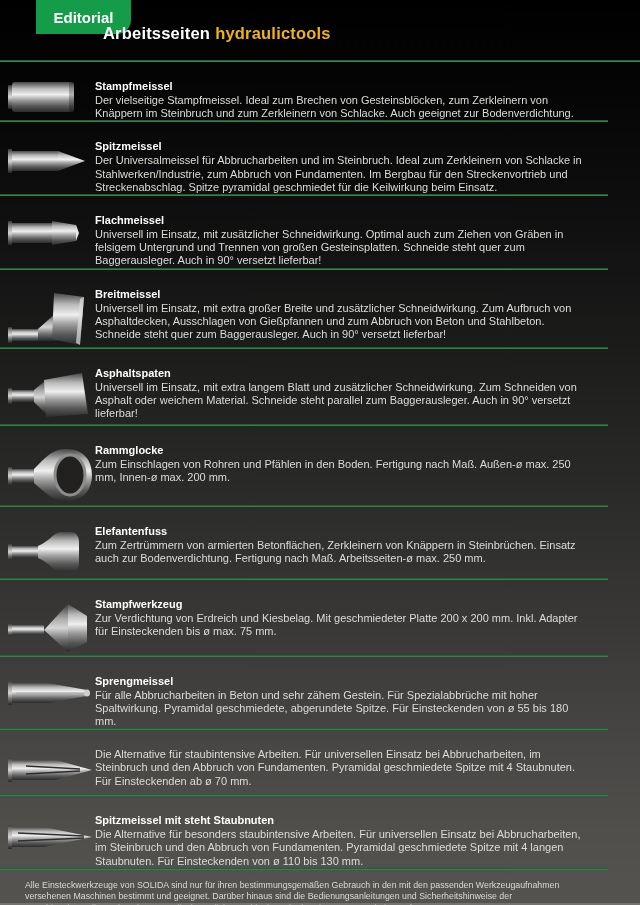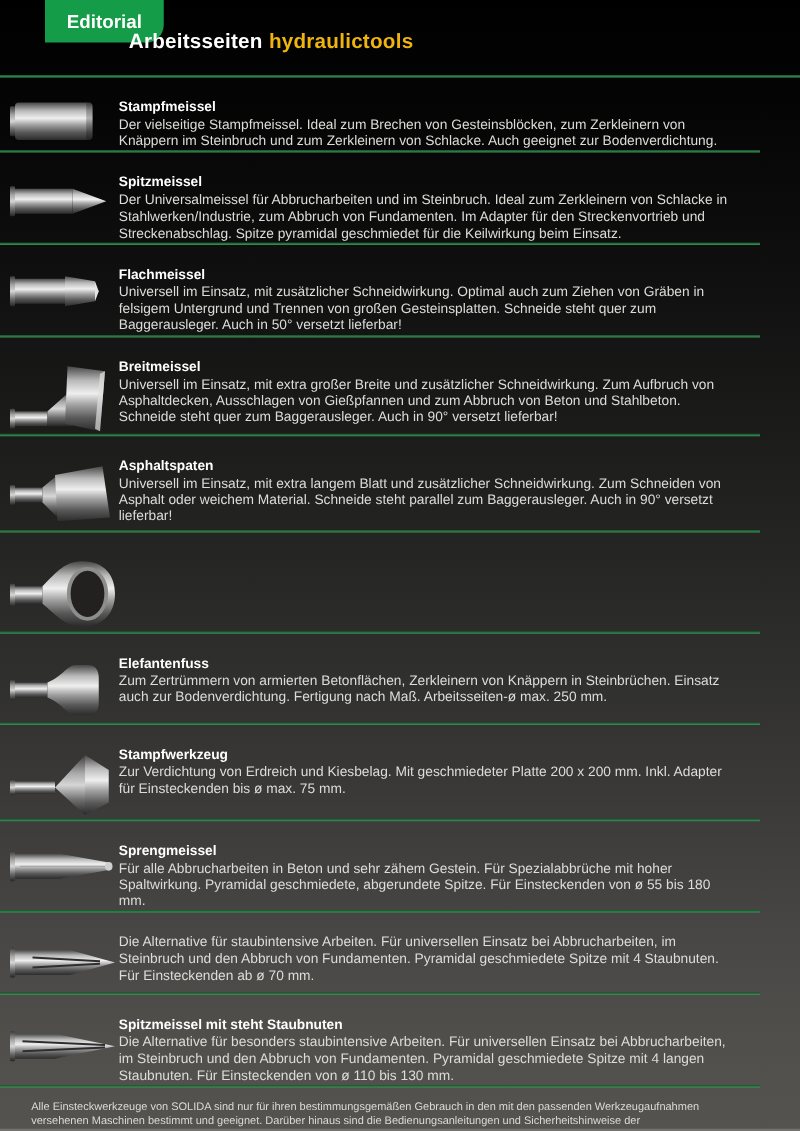--- a/index.html
+++ b/index.html
@@ -93,36 +93,36 @@
     <figure class="fig">
       <svg width="78" height="40" viewBox="0 0 78 40">
         <rect x="0" y="8" width="4" height="24" rx="1" fill="url(#g-shaft)"></rect>
         <rect x="4" y="10" width="46" height="20" fill="url(#g-metal)"></rect>
         <polygon points="50,10 77,20 50,30" fill="url(#g-metal)"></polygon>
         <polygon points="50,10 77,20 50,20" fill="#ffffff" opacity="0.15"></polygon>
       </svg>
     </figure>
     <div class="txt">
       <h3>Spitzmeissel</h3>
-      <p>Der Universalmeissel für Abbrucharbeiten und im Steinbruch. Ideal zum Zerkleinern von Schlacke in Stahlwerken/Industrie, zum Abbruch von Fundamenten. Im Adapter für den Streckenvortrieb und Streckenabschlag. Spitze pyramidal geschmiedet für die Keilwirkung beim Einsatz.</p>
+      <p>Der Universalmeissel für Abbrucharbeiten und im Steinbruch. Ideal zum Zerkleinern von Schlacke in Stahlwerken/Industrie, zum Abbruch von Fundamenten. Im Bergbau für den Streckenvortrieb und Streckenabschlag. Spitze pyramidal geschmiedet für die Keilwirkung beim Einsatz.</p>
     </div>
   </section>
 
   <section class="row" style="min-height:66px">
     <figure class="fig">
       <svg width="72" height="36" viewBox="0 0 72 36">
         <rect x="0" y="6" width="4" height="24" rx="1" fill="url(#g-shaft)"></rect>
         <rect x="4" y="8" width="40" height="20" fill="url(#g-metal)"></rect>
         <polygon points="44,6 68,10 68,26 44,30" fill="url(#g-metal)"></polygon>
         <polygon points="68,10 71,18 68,26" fill="#e4e4e4"></polygon>
       </svg>
     </figure>
     <div class="txt">
       <h3>Flachmeissel</h3>
-      <p>Universell im Einsatz, mit zusätzlicher Schneidwirkung. Optimal auch zum Ziehen von Gräben in felsigem Untergrund und Trennen von großen Gesteinsplatten. Schneide steht quer zum Baggerausleger. Auch in 50° versetzt lieferbar!</p>
+      <p>Universell im Einsatz, mit zusätzlicher Schneidwirkung. Optimal auch zum Ziehen von Gräben in felsigem Untergrund und Trennen von großen Gesteinsplatten. Schneide steht quer zum Baggerausleger. Auch in 90° versetzt lieferbar!</p>
     </div>
   </section>
 
   <section class="row" style="min-height:67px">
     <figure class="fig">
       <svg width="80" height="58" viewBox="0 0 80 58">
         <rect x="0" y="38" width="4" height="16" rx="1" fill="url(#g-shaft)"></rect>
         <rect x="4" y="40" width="26" height="12" fill="url(#g-metal)"></rect>
         <polygon points="30,40 48,24 50,52 30,52" fill="url(#g-shaft)"></polygon>
         <polygon points="46,4 76,8 72,56 44,50" fill="url(#g-metal)"></polygon>
@@ -153,20 +153,24 @@
 
   <section class="row" style="min-height:67px">
     <figure class="fig">
       <svg width="86" height="60" viewBox="0 0 86 60">
         <rect x="0" y="22" width="4" height="18" rx="1" fill="url(#g-shaft)"></rect>
         <rect x="4" y="24" width="22" height="14" fill="url(#g-metal)"></rect>
         <path d="M26,24 C38,12 44,4 58,4 C76,4 84,16 84,30 C84,44 76,56 58,56 C44,56 38,48 26,38 Z" fill="url(#g-metal)"></path>
         <ellipse cx="62" cy="30" rx="15" ry="20" fill="#222120" stroke="#8d8d8b" stroke-width="3"></ellipse>
       </svg>
     </figure>
+    <div class="txt">
+      <h3>Rammglocke</h3>
+      <p>Zum Einschlagen von Rohren und Pfählen in den Boden. Fertigung nach Maß. Außen-ø max. 250 mm, Innen-ø max. 200 mm.</p>
+    </div>
   </section>
 
   <section class="row" style="min-height:59px">
     <figure class="fig">
       <svg width="74" height="52" viewBox="0 0 74 52">
         <rect x="0" y="18" width="4" height="16" rx="1" fill="url(#g-shaft)"></rect>
         <rect x="4" y="20" width="26" height="12" fill="url(#g-metal)"></rect>
         <path d="M30,20 C42,15 45,7 52,6 L62,6 C69,6 71,11 71,16 L71,36 C71,42 69,46 62,46 L52,46 C45,45 42,37 30,32 Z" fill="url(#g-metal)"></path>
       </svg>
     </figure>

